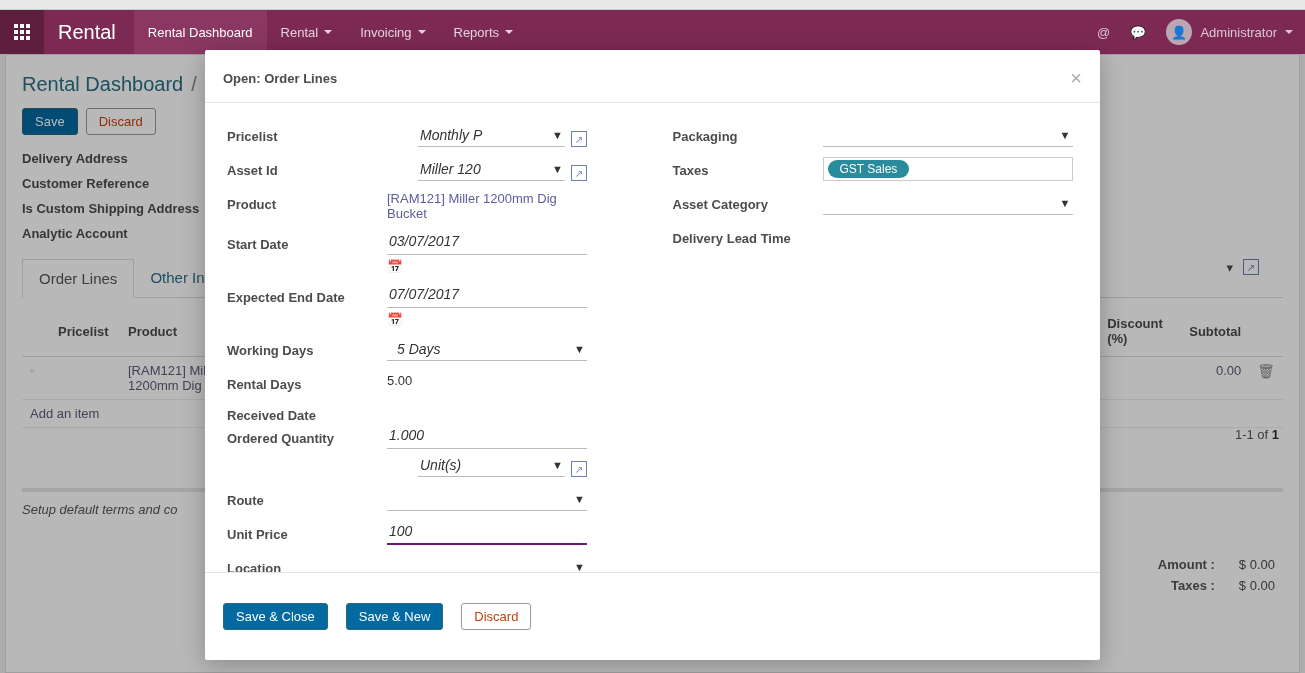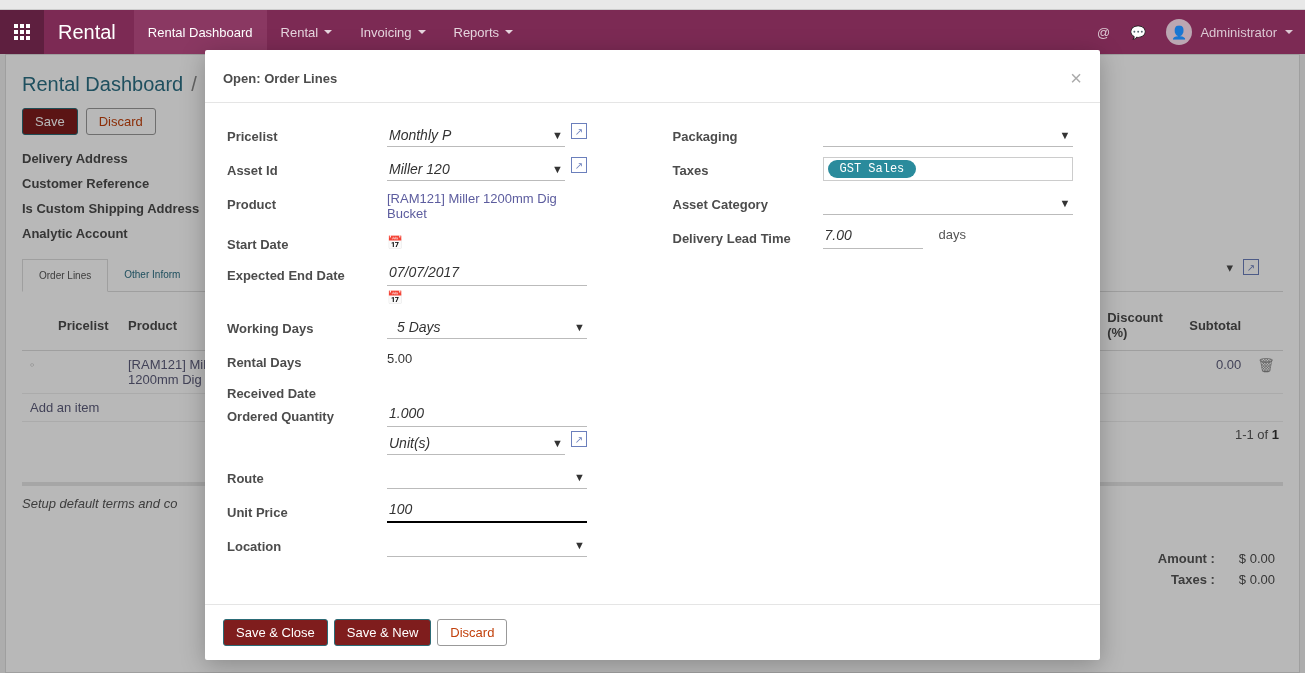--- a/index.html
+++ b/index.html
@@ -71,27 +71,27 @@
     position: absolute;
     top:54px; left:5px; right:5px; bottom:0;
     background:#fff;
     border:1px solid #ddd;
   }
   .page-inner{padding:18px 16px;}
   .breadcrumb { font-size: 20px; color: #555; display:flex; gap:8px; align-items:center; margin-bottom:12px;}
   .breadcrumb a{color:#2c6f84;}
   .breadcrumb .sep{color:#888;}
   .btn{padding:5px 12px;border-radius:3px;border:1px solid #ccc;background:#fff;color:#555;cursor:pointer;font-size:13px;}
-  .btn-primary{background:#7f1d1d;border-color:#2b6b76;color:#fff;}
+  .btn-primary{background:#0369a1;border-color:#2b6b76;color:#fff;}
   .btn-secondary{background:#fff;border-color:#999;color:#c2410c;}
   .page-buttons{display:flex;gap:8px;margin-bottom:16px;}
   .form-sheet{padding:0 0 0 0;}
   .labels-col{display:flex;flex-direction:column;gap:10px;font-weight:bold;font-size:13px;color:#4c4c4c;}
   .tabs-row{border-bottom:1px solid #ddd;margin-top:18px;display:flex;}
-  .tabs-row .tabx{padding:10px 16px;font-size:10px;color:#2c6f84;cursor:pointer;}
+  .tabs-row .tabx{padding:10px 16px;font-size:15px;color:#2c6f84;cursor:pointer;}
   .tabs-row .tabx.active{background:#fff;border:1px solid #ddd;border-bottom:1px solid #fff;color:#555;margin-bottom:-1px;}
   .table-wrap{margin-top:8px;}
   table.ol{width:100%;border-collapse:collapse;}
   table.ol th{font-weight:bold;text-align:left;padding:10px 8px;border-bottom:1px solid #ddd;font-size:13px;color:#4c4c4c;}
   table.ol td{padding:6px 8px;border-bottom:1px solid #eee;color:#5c5c7a;vertical-align:top;}
   .add-item{color:#2c6f84;padding:8px;}
   .totals{float:right;margin-top:40px;padding-right:8px;}
   .totals .trow{display:flex;gap:24px;justify-content:flex-end;margin-bottom:6px;}
   .totals .trow .tl{font-weight:bold;color:#555;}
   .pager{position:absolute;right:20px;top:372px;font-size:13px;color:#555;}
@@ -120,22 +120,22 @@
     flex:1;
     overflow-y:auto;
     padding:20px 22px 10px;
     position:relative;
   }
   .modal-body::-webkit-scrollbar{width:10px;}
   .modal-body::-webkit-scrollbar-thumb{background:#c8c8c8;border-radius:4px;}
   .modal-body::-webkit-scrollbar-track{background:#f2f2f2;}
   .modal-footer{
     border-top:1px solid #e5e5e5;
-    padding:14px 18px;
-    display:flex;gap:6px;
+    padding:30px 18px;
+    display:flex;gap:18px;
   }
   .form-cols{display:flex;gap:40px;}
   .col{flex:1;}
   .frow{display:flex;align-items:flex-start;margin-bottom:10px;}
   .frow .flabel{width:160px;flex:0 0 160px;font-weight:bold;color:#4c4c4c;font-size:13px;padding-top:6px;}
   .frow .fval{flex:1;}
   .sel-like{
     display:flex;align-items:center;justify-content:space-between;
     border-bottom:1px solid #bbb;
     padding:3px 2px 2px;
@@ -146,28 +146,28 @@
   }
   .sel-like .tri{font-size:11px;color:#333;font-style:normal;}
   .ext-link{
     width:16px;height:16px;border:1.5px solid #6b7fbc;display:inline-flex;align-items:center;justify-content:center;
     margin-left:6px;font-size:10px;color:#6b7fbc;font-style:normal;flex-shrink:0;
   }
   .linkval{color:#5c5c9e;font-size:13px;}
   .date-in{border:none;border-bottom:1px solid #bbb;font-style:italic;font-size:14px;padding:2px 2px;color:#333;width:100%;min-height:24px;}
   .cal-ico{display:inline-block;margin-top:4px;color:#555;}
   .num-in{border:none;border-bottom:1px solid #bbb;font-style:italic;font-size:14px;padding:2px 2px;color:#333;width:100%;min-height:24px;}
-  .num-in.focused{border-bottom:2px solid #000000;}
+  .num-in.focused{border-bottom:2px solid #701a75;}
   .static{font-size:13px;color:#333;padding-top:2px;}
   .tag{
     display:inline-block;background:#2a8b9c;color:#fff;border-radius:10px;
     padding:2px 12px;font-size:12px;
   }
-  .tag-wrap{border:1px solid #ccc;padding:2px 4px;min-height:24px;font-family:Liberation Mono, monospace;}
-  .sel-wide{display:flex;align-items:flex-start;}
+  .tag-wrap{border:1px solid #ccc;padding:2px 4px;min-height:24px;}
+  .sel-wide{display:flex;align-items:flex-end;margin-left:31px;}
   .sel-wide .sel-like{flex:1;}
   .trash-icon{color:#888;font-size:14px;}
   .right-pad{position:absolute;right:40px;top:204px;display:flex;align-items:center;gap:4px;}
 
   
   .col .frow .fval{max-width:200px;}
   .col.right .frow .flabel{width:150px;flex:0 0 150px;}
   .col.right .frow .fval{max-width:250px;}
   
   .muted-row{color:#555;font-style:italic;}
@@ -328,20 +328,21 @@
           </div>
             </div>
         </div>
         <div class="frow">
           <div class="flabel">Product</div>
           <div class="fval"><span class="linkval">[RAM121] Miller 1200mm Dig Bucket</span></div>
         </div>
         <div class="frow">
           <div class="flabel">Start Date</div>
           <div class="fval">
+            <div class="date-in">03/07/2017</div>
             <span class="cal-ico">📅</span>
           </div>
         </div>
         <div class="frow">
           <div class="flabel">Expected End Date</div>
           <div class="fval">
             <div class="date-in">07/07/2017</div>
             <span class="cal-ico">📅</span>
           </div>
         </div>
@@ -423,24 +424,20 @@
           <div class="flabel">Asset Category</div>
           <div class="fval">
               <div class="sel-like">
                 <span></span>
                 <span class="tri">▼</span>
               </div>
             </div>
         </div>
         <div class="frow">
           <div class="flabel">Delivery Lead Time</div>
-          <div class="fval" style="display:flex;gap:16px;align-items:flex-start;">
-            <div class="num-in" style="width:100px">7.00</div>
-            <span style="font-size:13px;color:#555;padding-top:2px;">days</span>
-          </div>
         </div>
       </div>
     </div>
   </div>
   <div class="modal-footer">
     <button class="btn btn-primary">Save &amp; Close</button>
     <button class="btn btn-primary">Save &amp; New</button>
     <button class="btn btn-secondary">Discard</button>
   </div>
 </div>

